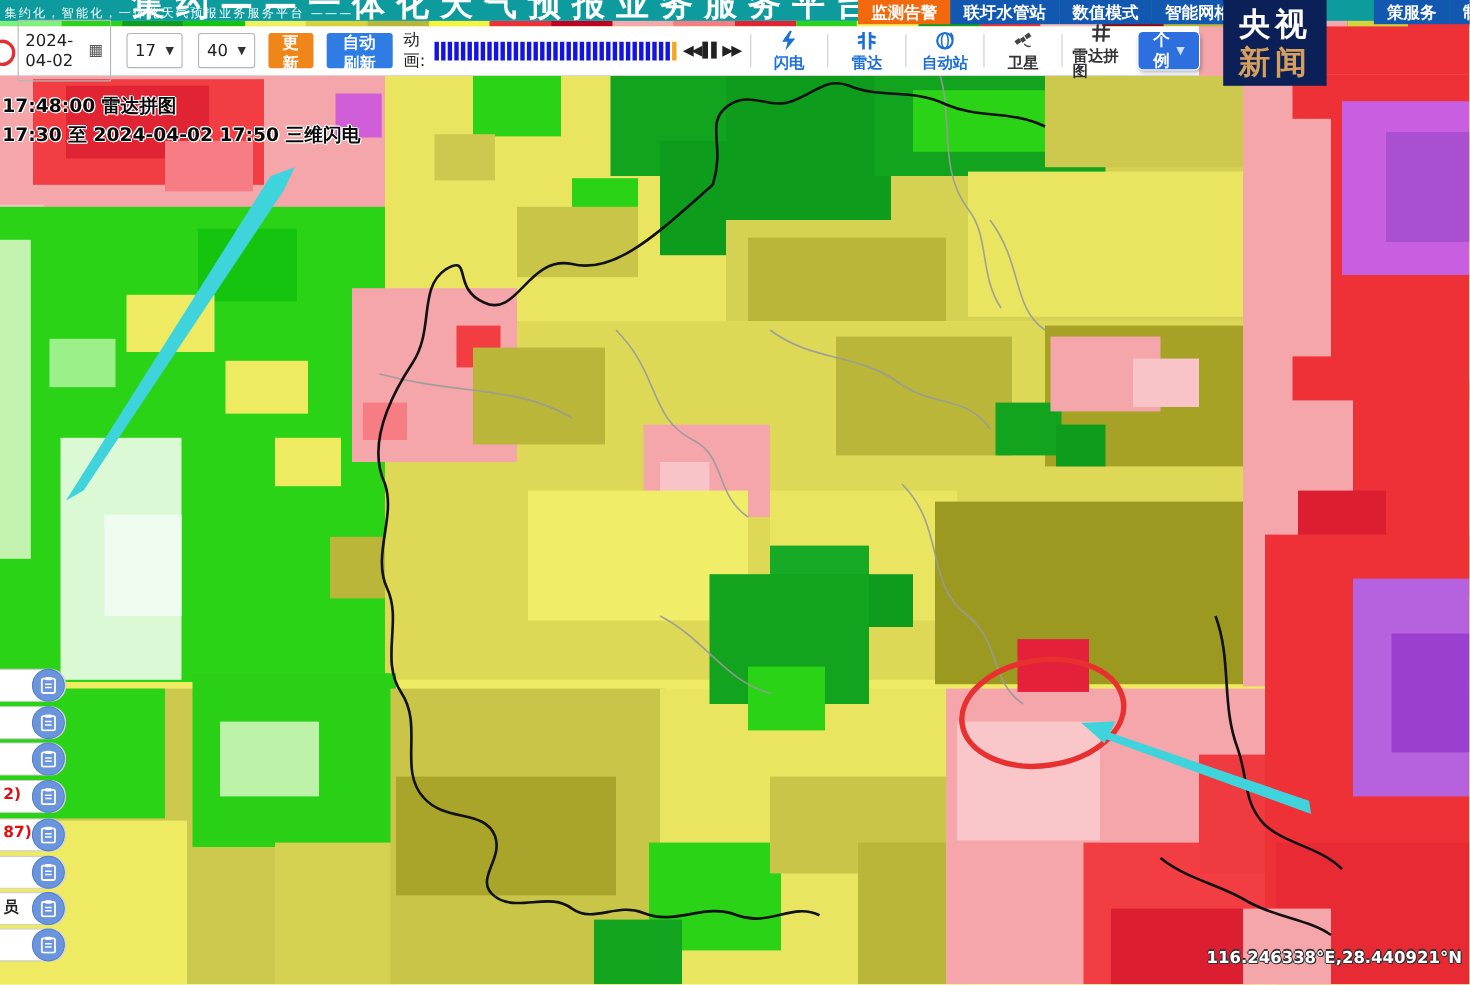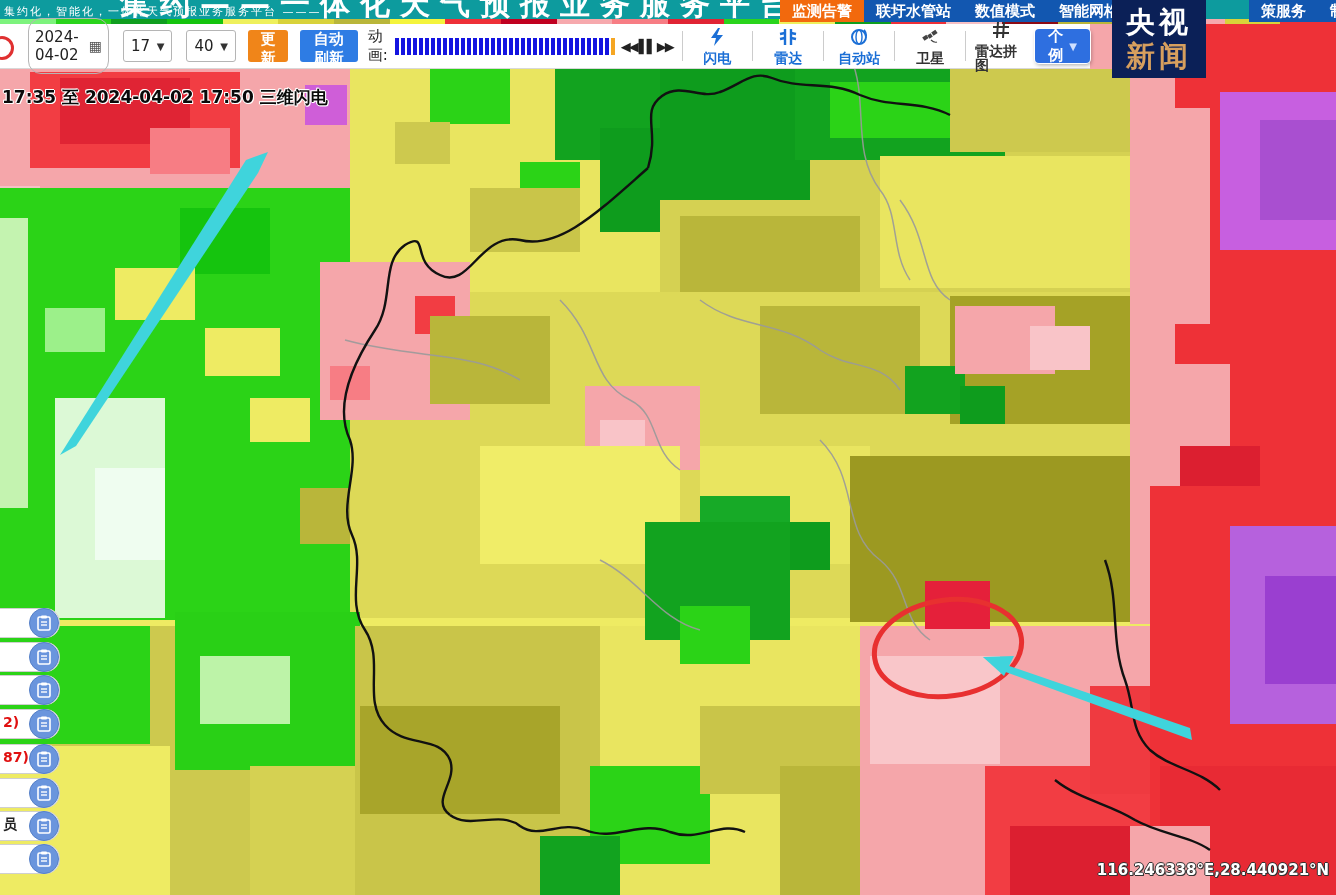--- a/index.html
+++ b/index.html
@@ -22,21 +22,21 @@
   .logo{position:absolute;left:1112px;top:0;width:94px;height:78px;background:#0b2057;z-index:60;
         display:flex;flex-direction:column;align-items:center;justify-content:center}
   .logo .l1{color:#fff;font-size:29px;font-weight:bold;letter-spacing:4px;line-height:34px}
   .logo .l2{color:#d79f5e;font-size:29px;font-weight:bold;letter-spacing:4px;line-height:34px}
 
   
   .toolbar{position:absolute;left:0;top:24px;width:1090px;height:44px;background:#fff;z-index:35;
            display:flex;align-items:center;border-bottom:1px solid #d8d8d8}
   .redicon{width:16px;height:26px;margin-left:0;position:relative;flex:0 0 auto}
   .redicon::after{content:"";position:absolute;left:-10px;top:3px;width:18px;height:18px;border:3px solid #e03030;border-radius:50%}
-  .datebox{width:112px;height:30px;border:1px solid #b5b5b5;border-radius:13px;margin-left:12px;
+  .datebox{width:112px;height:30px;border:1px solid #b5b5b5;border-radius:1px;margin-left:0;
            display:flex;align-items:center;justify-content:space-between;padding:12px 6px;font-size:15px;color:#222}
   .calglyph{font-size:14px;color:#555}
   .selectbox{width:56px;height:30px;border:1px solid #b5b5b5;border-radius:3px;margin-left:14px;
              display:flex;align-items:center;justify-content:space-between;padding:0 7px;font-size:15px;color:#222}
   .chev{font-size:10px;color:#333}
   .btn{height:32px;border:none;border-radius:3px;color:#fff;font-size:15px;font-weight:bold;
        padding:0 11px;margin-left:12px;cursor:pointer;font-family:inherit}
   .animlabel{margin-left:10px;font-size:15px;color:#222}
   .bars{display:flex;align-items:center;margin-left:6px}
   .bars i{display:block;width:4px;height:17px;margin-right:2px}
@@ -1097,21 +1097,22 @@
   <g fill="#3fd4dc">
     <polygon points="268,152 258,173 76,446 60,455 246,160"></polygon>
   </g>
   <g fill="#3fd4dc">
     <polygon points="983,657 1190,728 1192,740 1000,670"></polygon>
     <polygon points="983,657 1014,656 1004,676"></polygon>
   </g>
 </svg>
 
 <div class="ovl">
-  <div>17:35 至 2024-04-02 17:50 三维闪电</div>
+  <div>17:48:00 雷达拼图</div>
+  <div>17:30 至 2024-04-02 17:50 三维闪电</div>
 </div>
 
 <div class="coords">116.246338°E,28.440921°N</div>
 
 <div class="header">
   <span class="bigtitle">集约——一体化天气预报业务服务平台</span>
   <span class="subtitle">集约化，智能化，一体化天气预报业务服务平台  ———</span>
 </div>
 <div class="legendstrip" id="legendstrip">
     <div style="background: rgb(125, 243, 125);"></div>

